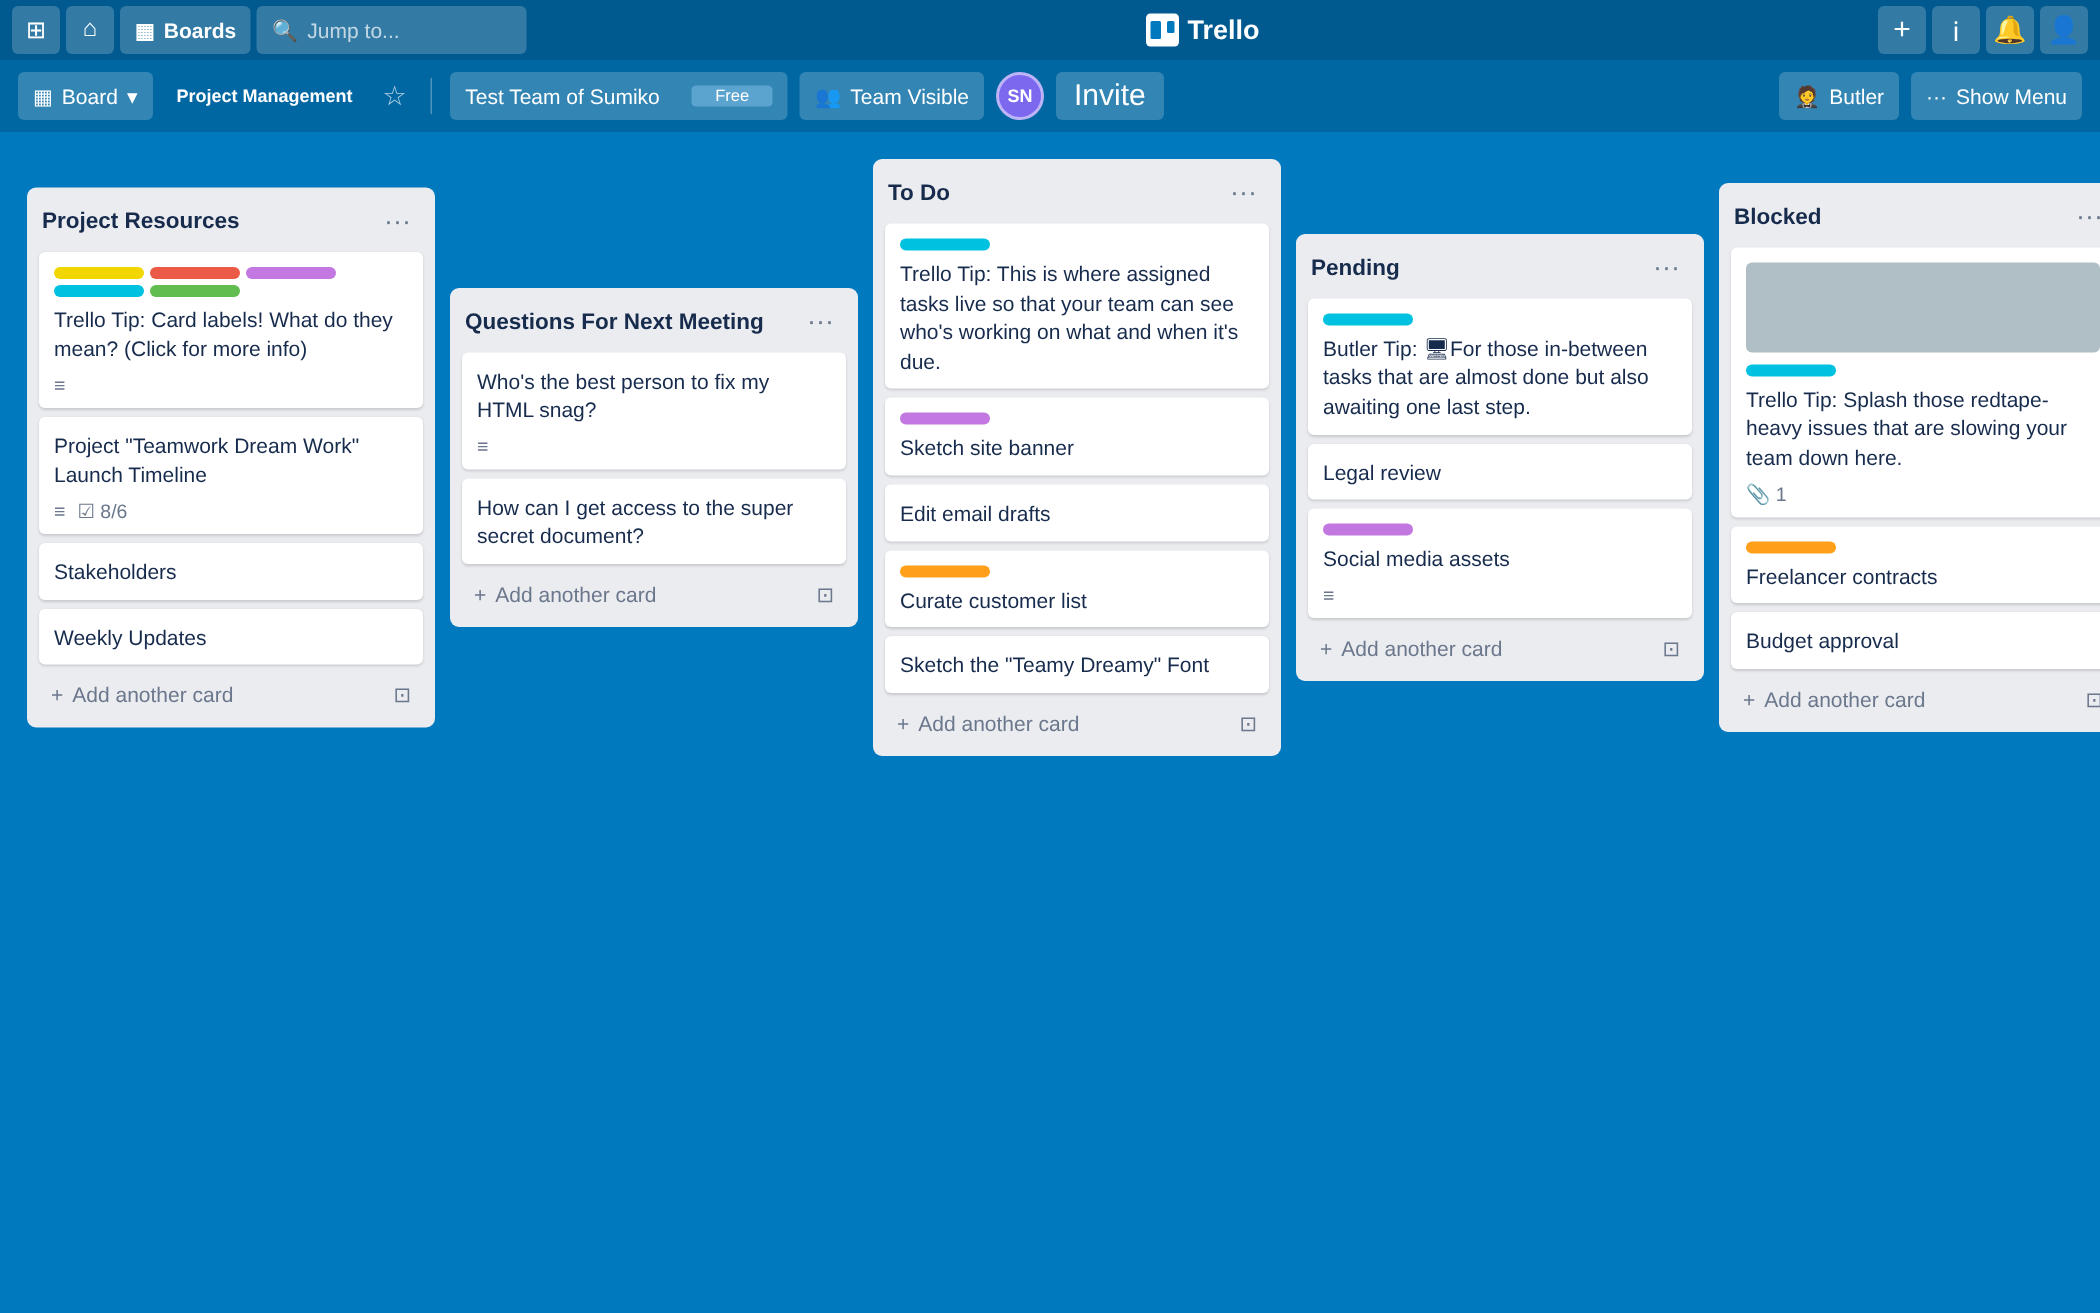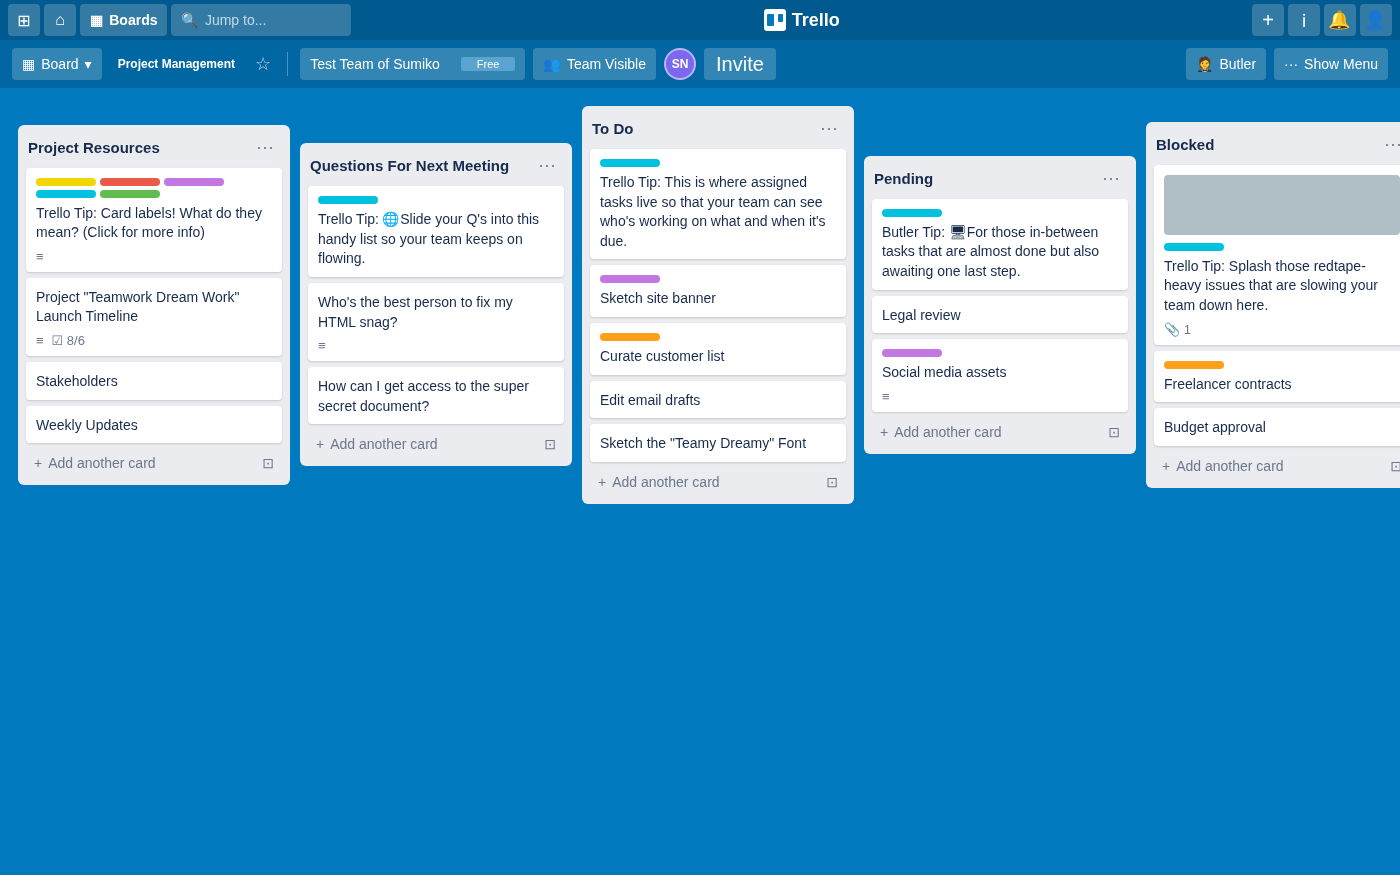--- a/index.html
+++ b/index.html
@@ -428,26 +428,20 @@
         </span>
         <span class="card-template-icon">⊡</span>
       </button>
     </div>
     <div class="list">
       <div class="list-header">
         <span class="list-title">Questions For Next Meeting</span>
         <button class="list-menu-btn">···</button>
       </div>
       <div class="card">
-        <div class="card-label-row">
-          <span class="card-label card-label-wide" style="background: rgb(0, 194, 224);"></span>
-        </div>
-        <div class="card-text">Trello Tip: 🌐Slide your Q's into this handy list so your team keeps on flowing.</div>
-      </div>
-      <div class="card">
         <div class="card-text">Who's the best person to fix my HTML snag?</div>
         <div class="card-meta">
           <span class="card-meta-icon">≡</span>
         </div>
       </div>
       <div class="card">
         <div class="card-text">How can I get access to the super secret document?</div>
       </div>
       <button class="add-card-btn">
         <span class="add-card-left">
@@ -468,27 +462,27 @@
         </div>
         <div class="card-text">Trello Tip: This is where assigned tasks live so that your team can see who's working on what and when it's due.</div>
       </div>
       <div class="card">
         <div class="card-label-row">
           <span class="card-label card-label-wide" style="background: rgb(195, 119, 224);"></span>
         </div>
         <div class="card-text">Sketch site banner</div>
       </div>
       <div class="card">
+        <div class="card-text">Edit email drafts</div>
+      </div>
+      <div class="card">
         <div class="card-label-row">
           <span class="card-label card-label-wide" style="background: rgb(255, 159, 26);"></span>
         </div>
         <div class="card-text">Curate customer list</div>
-      </div>
-      <div class="card">
-        <div class="card-text">Edit email drafts</div>
       </div>
       <div class="card">
         <div class="card-text">Sketch the "Teamy Dreamy" Font</div>
       </div>
       <button class="add-card-btn">
         <span class="add-card-left">
           <span>+</span>
           <span>Add another card</span>
         </span>
         <span class="card-template-icon">⊡</span>

